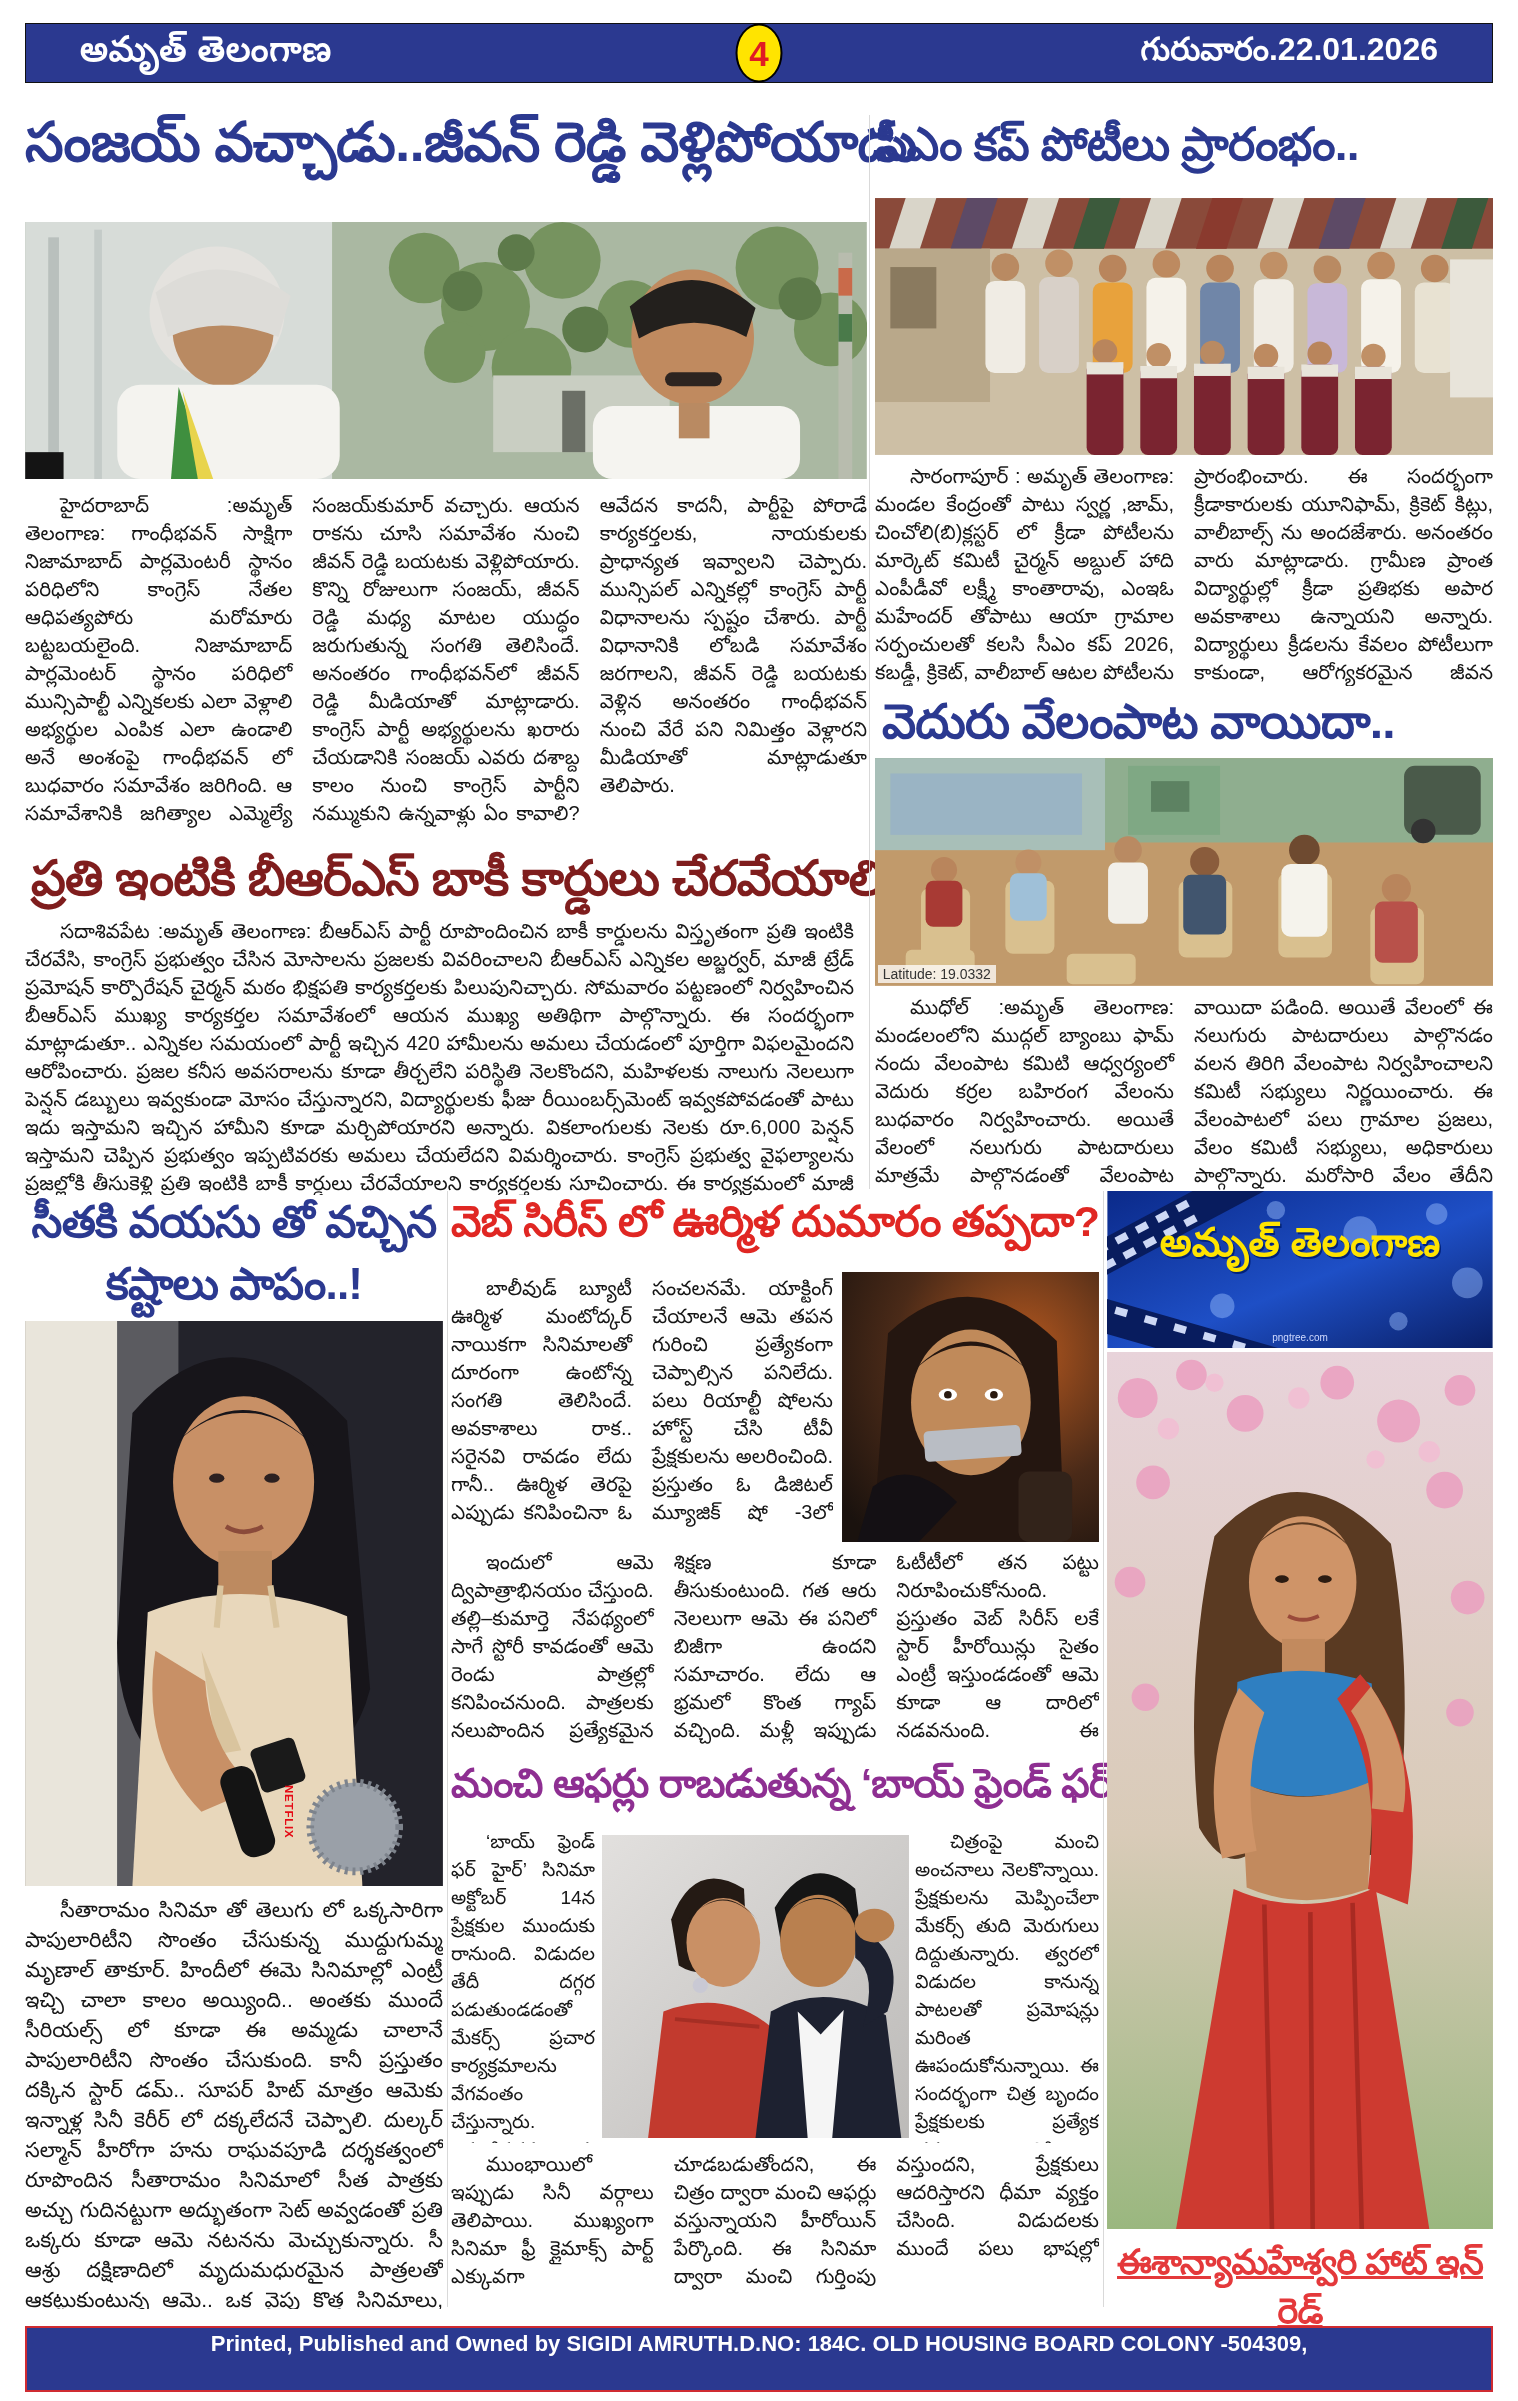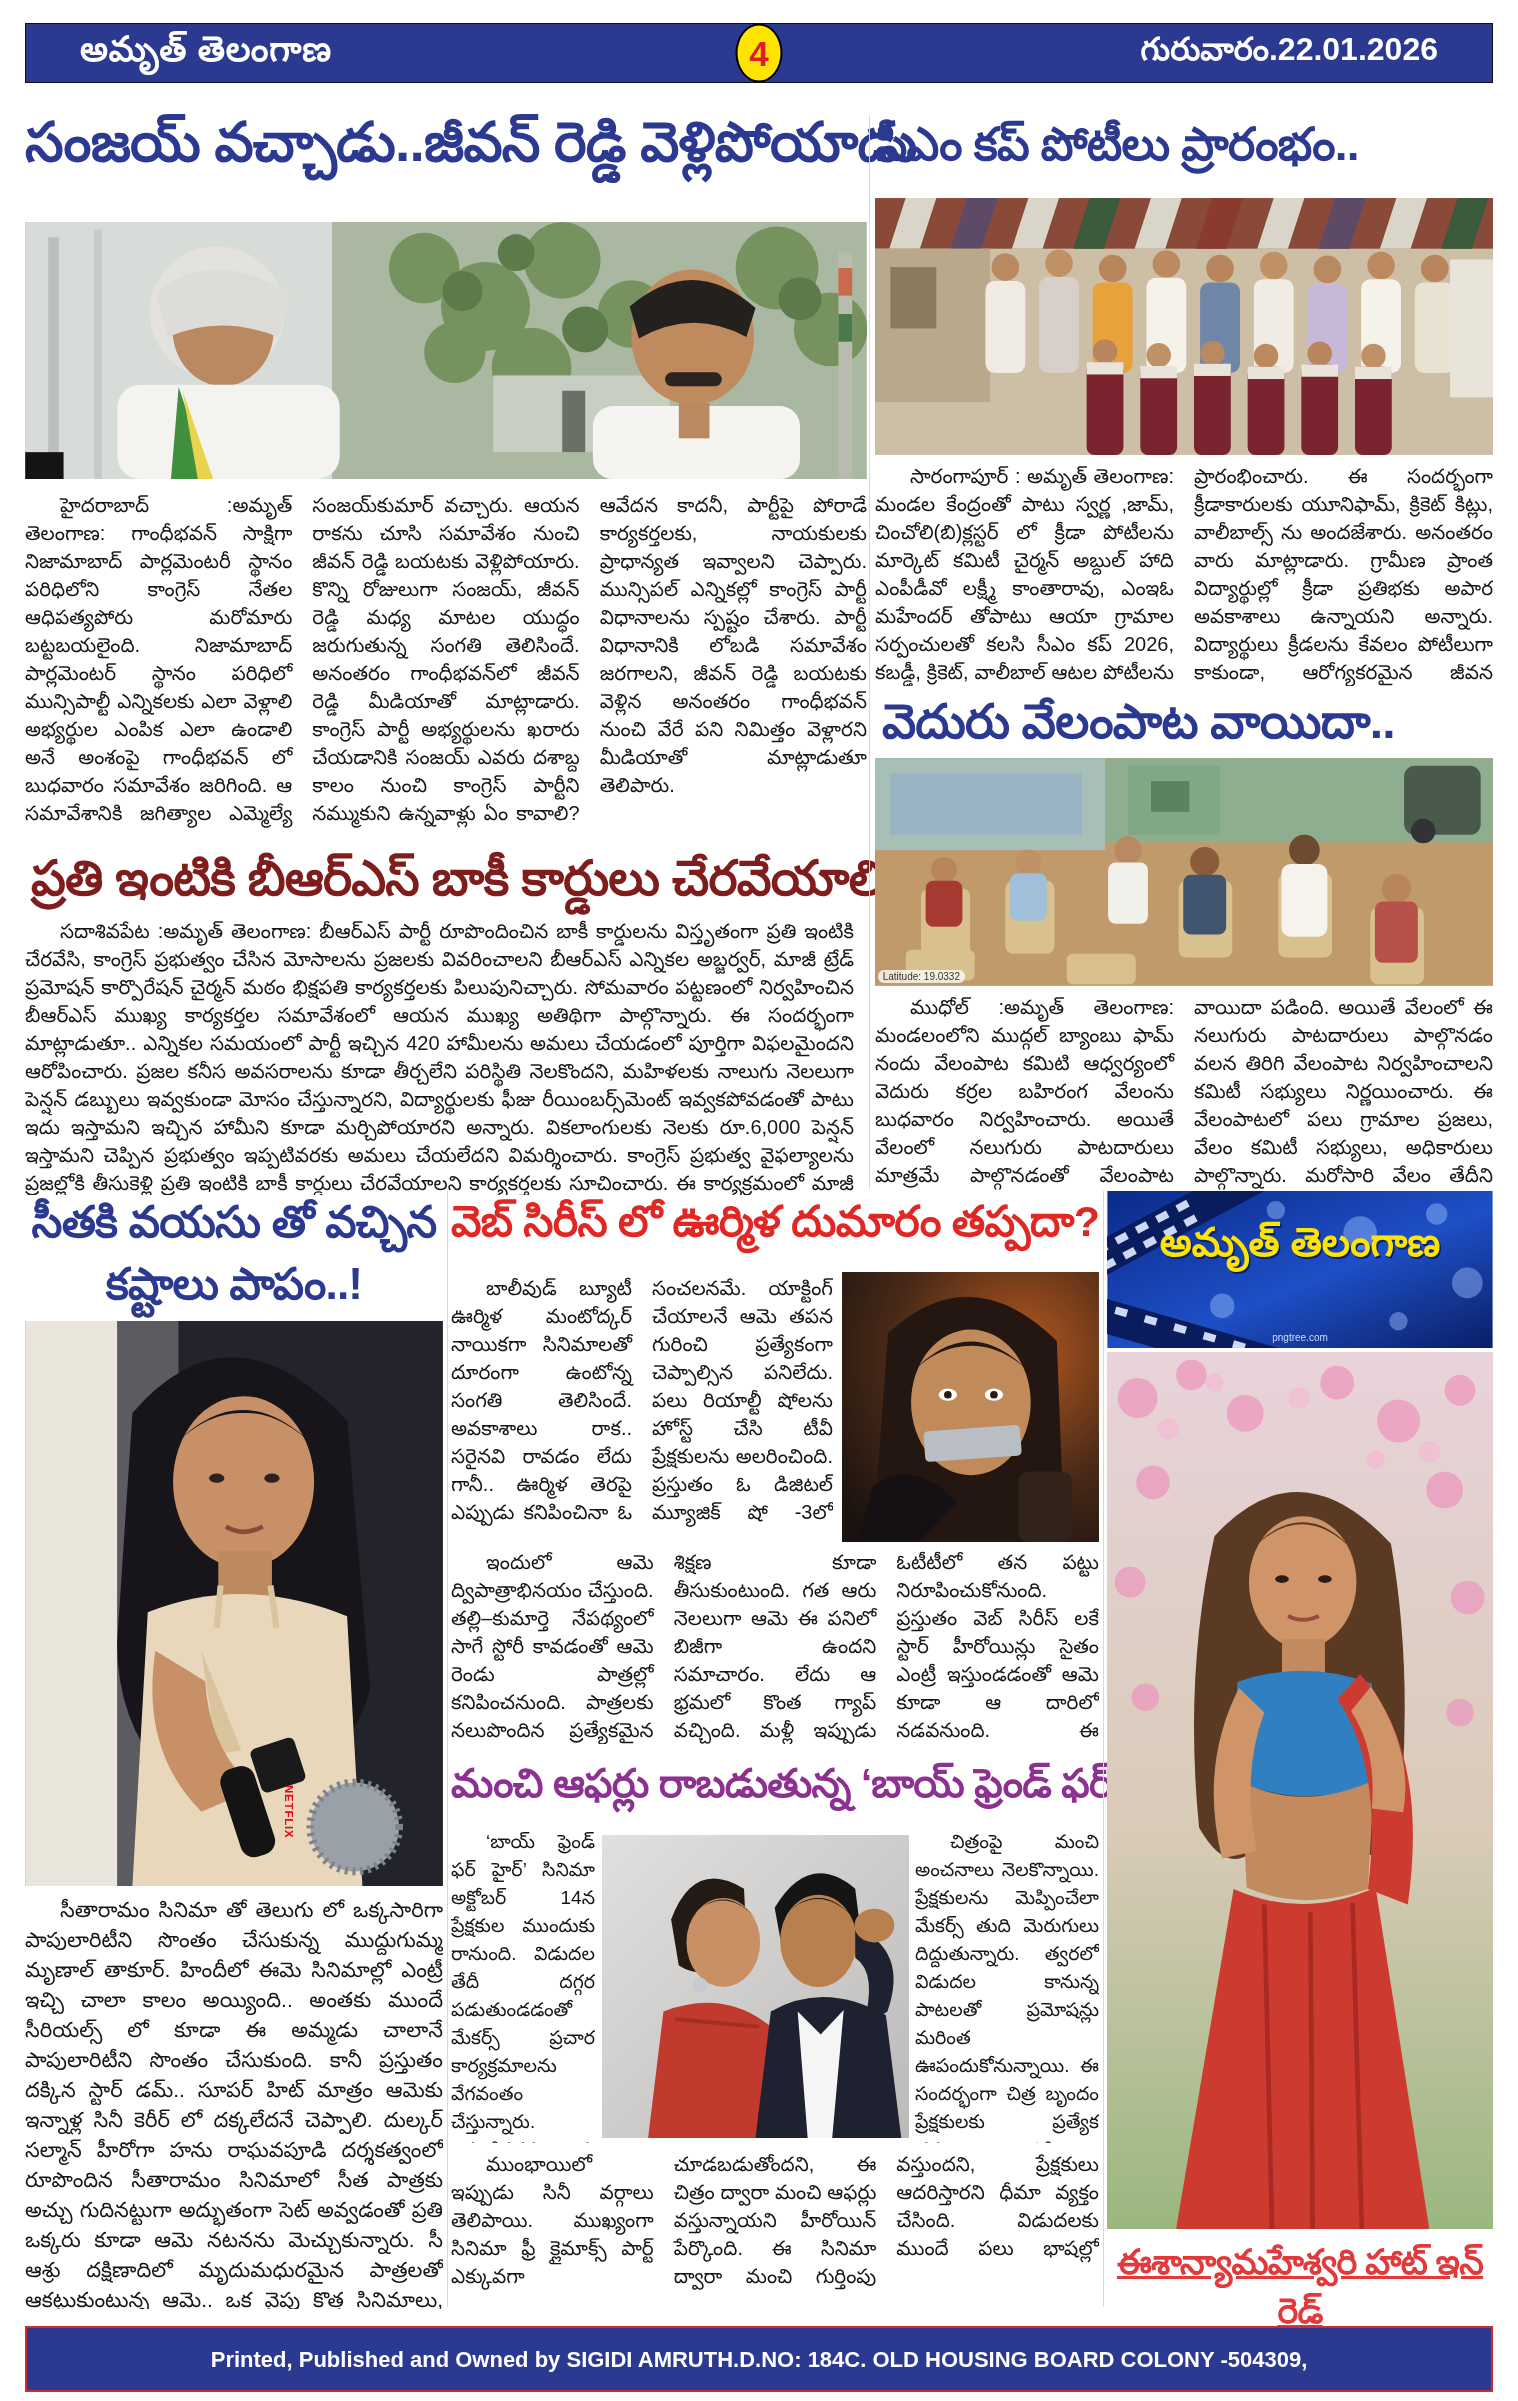--- a/index.html
+++ b/index.html
@@ -39,29 +39,29 @@
   .banner-text{position:absolute;left:0;width:100%;text-align:center;font-weight:bold;}
   .banner-line1{top:29px;color:#ffe400;font-size:40px;text-shadow:1.5px 1.5px 0 #00217a;}
   .banner-line2{top:86px;color:#e8231f;font-size:40px;text-shadow:1.5px 1.5px 0 #00217a;}
   .banner-mark{position:absolute;bottom:4.6px;left:0;width:100%;text-align:center;
     color:#cfd9ff;font-size:10px;font-weight:normal;}
 
   .caption-red{position:absolute;color:#e4393b;font-weight:bold;font-size:35px;
     text-align:center;letter-spacing:-0.8px;text-decoration:underline;}
 
   .overlay-tag{position:absolute;background:rgba(255,255,255,.75);color:#333;
-    font-size:10px;padding:0.8px 4.6px;border-radius:6px;}
+    font-size:14px;padding:0.8px 4.6px;}
 
   .mic-label{position:absolute;color:#e50914;font-weight:bold;font-size:11.5px;
     letter-spacing:0.8px;transform:rotate(90deg);transform-origin:left top;}
 
   
   .footer{position:absolute;left:25px;top:2326px;width:1468px;height:66px;
     background:#2b3990;border:2.3px solid #cf2b31;box-sizing:border-box;
-    display:flex;flex-direction:column;align-items:center;justify-content:center;}
+    display:flex;flex-direction:column;align-items:center;}
   .footer div{color:#fff;font-size:22px;font-weight:bold;line-height:31px;text-align:center;}
 </style>
 </head>
 <body>
 
 <div class="page">
 
   <div class="masthead">
     <span class="title">అమృత్ తెలంగాణ</span>
     <span class="date">గురువారం.22.01.2026</span>

